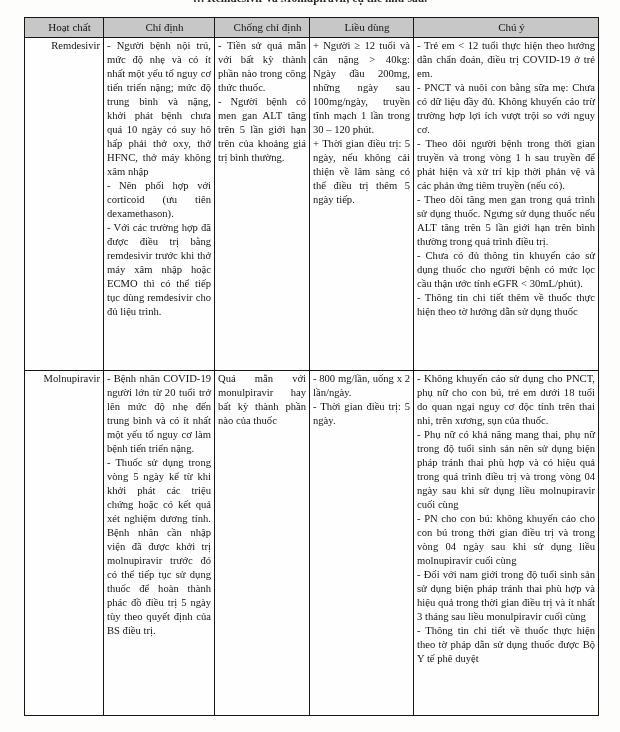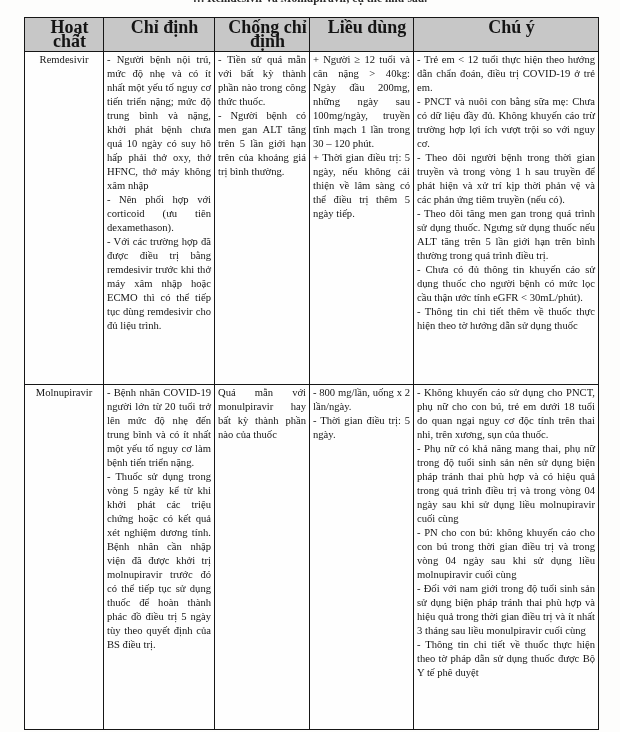--- a/index.html
+++ b/index.html
@@ -37,37 +37,37 @@
     background: #fefefe;
   }
   .drug-table th, .drug-table td {
     border: 1.6px solid #161616;
     vertical-align: top;
     padding: 1px 3px 2px 3px;
     overflow: hidden;
   }
   .drug-table th {
     background: #c7c7c7;
-    font-size: 18px;
-    font-weight: bold;
+    font-size: 11px;
+    font-weight: normal;
     text-align: center;
     padding: 2px 1px 3px 12px;
     line-height: 14px;
   }
   .drug-table td {
     font-size: 10.6px;
     line-height: 14px;
   }
   .drug-table td p {
     margin: 0;
     text-align: justify;
     text-justify: inter-word;
   }
   .drug-table td.drug-cell p {
-    text-align: center;
+    text-align: right;
   }
   tr.row-remdesivir  { height: 333px; }
   tr.row-molnupiravir{ height: 345px; margin-left: 36px; }
 </style>
 </head>
 <body>
 
 <div class="page">
 
   <div class="intro">… Remdesivir và Molnupiravir, cụ thể như sau.</div>

